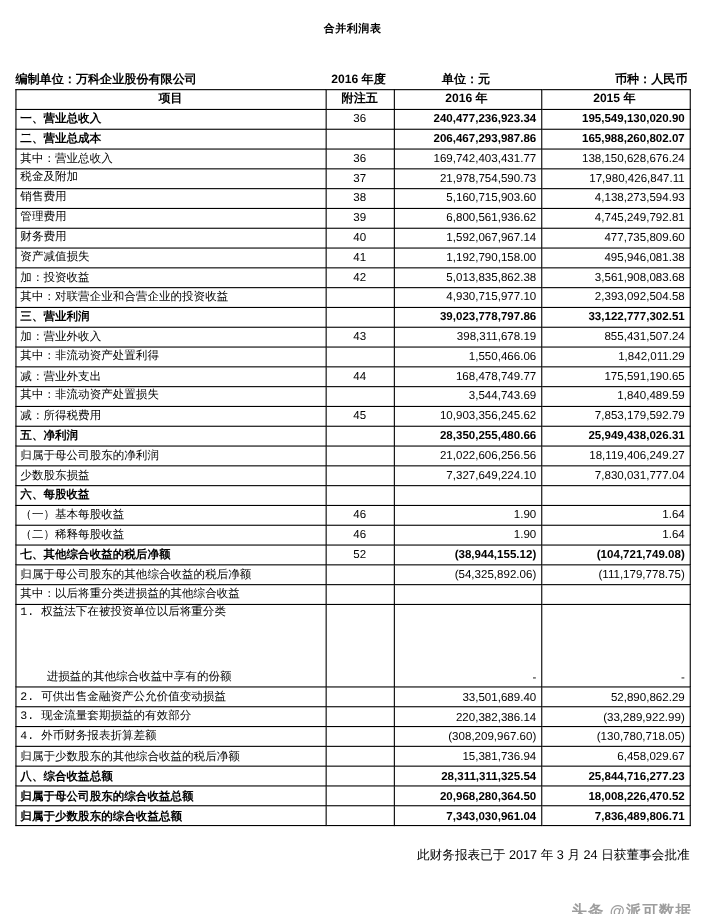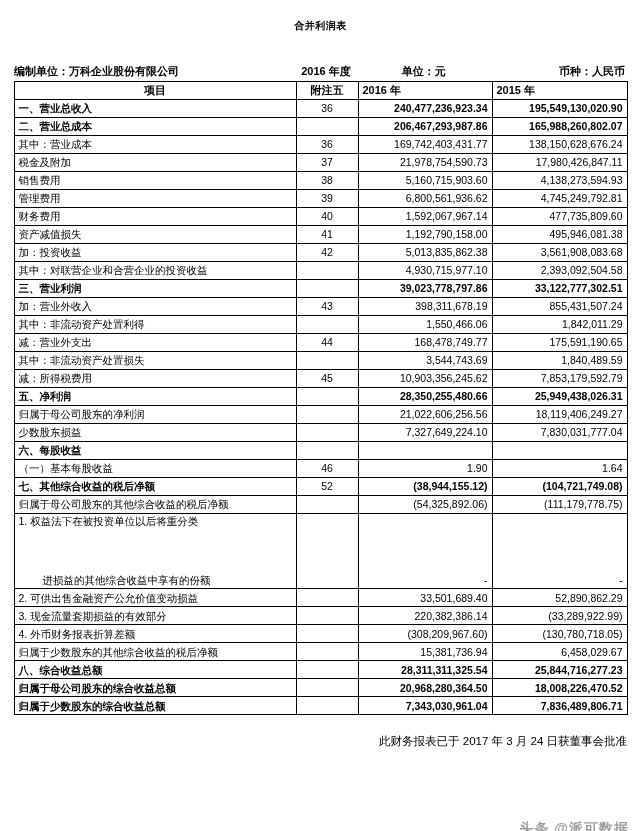--- a/index.html
+++ b/index.html
@@ -82,32 +82,32 @@
   col.c-note   { width: 62px; }
   col.c-y2016  { width: 134px; }
   col.c-y2015  { width: 135px; }
 
   .hdr td {
     text-align: center;
     font-weight: bold;
     font-size: 11px;
     height: 19px;
   }
-  .hdr td.num { text-align: left; padding-right: 6px; margin-left: 12px; }
+  .hdr td.num { text-align: center; padding-right: 6px; margin-left: 12px; }
 
   td.item { text-align: left; }
   td.note { text-align: center; }
   td.num  { text-align: right; padding-right: 6px; }
 
   .bold { font-weight: bold; }
 
   
   .lv0 { padding-left: 2px; }
   .lv1 { padding-left: 26px; }
-  .lv2 { padding-left: 50px; }
+  .lv2 { padding-left: 50px; font-family: Liberation Mono, monospace; }
 
   tr.tall td { height: 37px; vertical-align: middle; }
   td.item.twoline {
     white-space: normal;
     line-height: 1.45;
   }
   td.item.twoline .l2 { display: block; padding-left: 24px; margin-top: 44px; }
   tr.tall td.num, tr.tall td.note { vertical-align: bottom; padding-bottom: 2px; }
 
   .footnote {
@@ -164,21 +164,21 @@
           <td class="num bold">240,477,236,923.34</td>
           <td class="num bold">195,549,130,020.90</td>
         </tr>
         <tr>
           <td class="item lv0 bold">二、营业总成本</td>
           <td class="note"></td>
           <td class="num bold">206,467,293,987.86</td>
           <td class="num bold">165,988,260,802.07</td>
         </tr>
         <tr>
-          <td class="item lv1">其中：营业成本</td>
+          <td class="item lv1">其中：营业总收入</td>
           <td class="note">36</td>
           <td class="num">169,742,403,431.77</td>
           <td class="num">138,150,628,676.24</td>
         </tr>
         <tr>
           <td class="item lv2">税金及附加</td>
           <td class="note">37</td>
           <td class="num">21,978,754,590.73</td>
           <td class="num">17,980,426,847.11</td>
         </tr>
@@ -278,31 +278,43 @@
           <td class="num bold"></td>
           <td class="num bold"></td>
         </tr>
         <tr>
           <td class="item lv1">（一）基本每股收益</td>
           <td class="note">46</td>
           <td class="num">1.90</td>
           <td class="num">1.64</td>
         </tr>
         <tr>
+          <td class="item lv1">（二）稀释每股收益</td>
+          <td class="note">46</td>
+          <td class="num">1.90</td>
+          <td class="num">1.64</td>
+        </tr>
+        <tr>
           <td class="item lv0 bold">七、其他综合收益的税后净额</td>
           <td class="note">52</td>
           <td class="num bold">(38,944,155.12)</td>
           <td class="num bold">(104,721,749.08)</td>
         </tr>
         <tr>
           <td class="item lv1">归属于母公司股东的其他综合收益的税后净额</td>
           <td class="note"></td>
           <td class="num">(54,325,892.06)</td>
           <td class="num">(111,179,778.75)</td>
         </tr>
+        <tr>
+          <td class="item lv1">其中：以后将重分类进损益的其他综合收益</td>
+          <td class="note"></td>
+          <td class="num"></td>
+          <td class="num"></td>
+        </tr>
         <tr class="tall">
           <td class="item lv2 twoline"><span>1. 权益法下在被投资单位以后将重分类</span><span class="l2">进损益的其他综合收益中享有的份额</span></td>
           <td class="note"></td>
           <td class="num">-</td>
           <td class="num">-</td>
         </tr>
         <tr>
           <td class="item lv2">2. 可供出售金融资产公允价值变动损益</td>
           <td class="note"></td>
           <td class="num">33,501,689.40</td>

